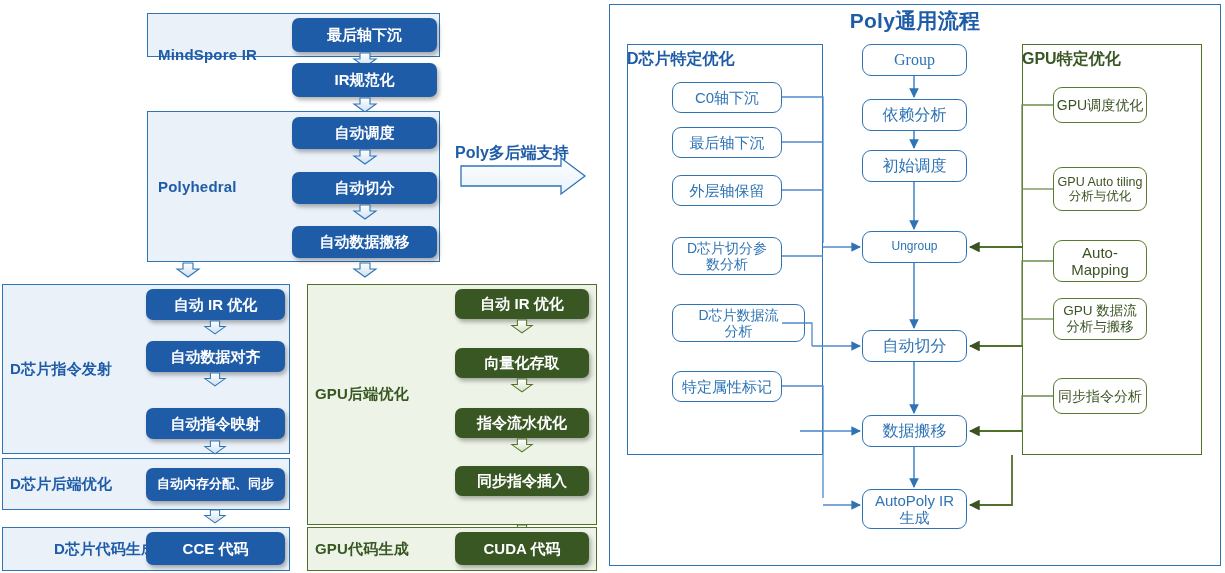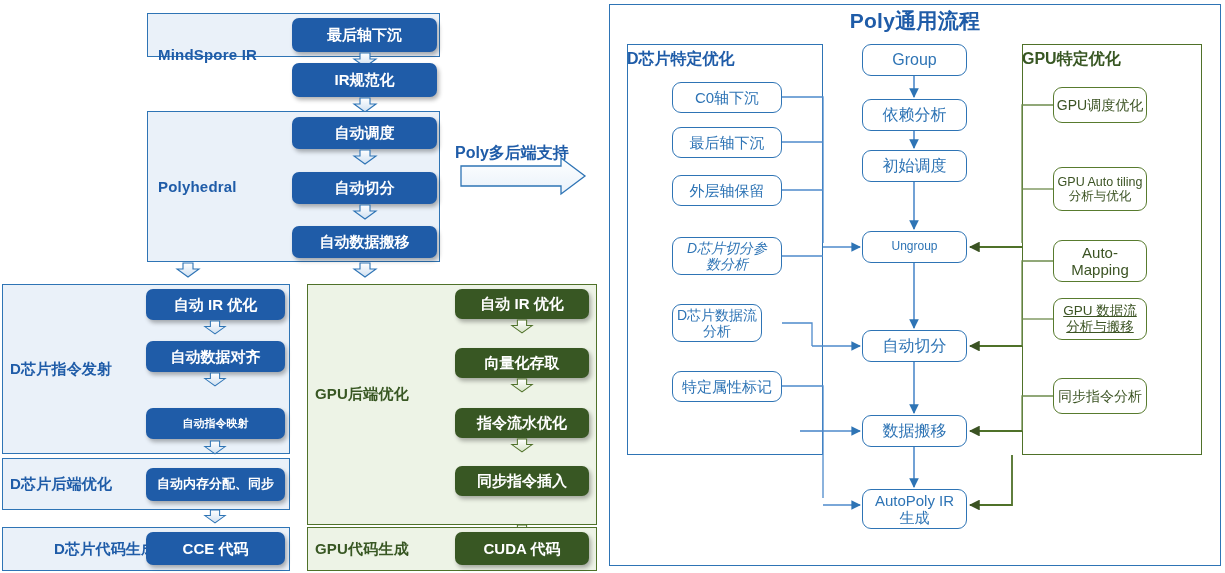--- a/index.html
+++ b/index.html
@@ -114,21 +114,21 @@
   <svg width="24" height="15" viewBox="0 0 26 16">
     <path d="M8 1 L18 1 L18 7 L24 7 L13 15 L2 7 L8 7 Z" fill="url(#gb1)" stroke="#2E74B5" stroke-width="1.1"></path>
   </svg>
 </div>
 <div class="chip chip-blue" style="left:146px;top:341px;width:139px;height:31px;font-size:15px;">自动数据对齐</div>
 <div class="chev" style="left:203px;top:372px;">
   <svg width="24" height="15" viewBox="0 0 26 16">
     <path d="M8 1 L18 1 L18 7 L24 7 L13 15 L2 7 L8 7 Z" fill="url(#gb1)" stroke="#2E74B5" stroke-width="1.1"></path>
   </svg>
 </div>
-<div class="chip chip-blue" style="left:146px;top:408px;width:139px;height:31px;font-size:11px;">自动指令映射</div>
+<div class="chip chip-blue" style="left:146px;top:408px;width:139px;height:31px;font-size:15px;">自动指令映射</div>
 <div class="chev" style="left:203px;top:440px;">
   <svg width="24" height="15" viewBox="0 0 26 16">
     <path d="M8 1 L18 1 L18 7 L24 7 L13 15 L2 7 L8 7 Z" fill="url(#gb1)" stroke="#2E74B5" stroke-width="1.1"></path>
   </svg>
 </div>
 
 <div class="abs panel-blue" style="left:2px;top:458px;width:288px;height:52px;"></div>
 <div class="panel-label lbl-blue" style="left:10px;top:475px;">D芯片后端优化</div>
 <div class="chip chip-blue" style="left:146px;top:468px;width:139px;height:33px;font-size:13px;">自动内存分配、同步</div>
 <div class="chev" style="left:203px;top:509px;">
@@ -192,39 +192,39 @@
 
 <div id="right-panel" class="abs"></div>
 <div id="right-title">Poly通用流程</div>
 
 <div class="abs grp-box-blue" style="left:627px;top:44px;width:196px;height:411px;"></div>
 <div class="grp-title lbl-blue" style="left:627px;top:49px;width:196px;color:#1F5CA8;">D芯片特定优化</div>
 
 <div class="chip chip-outline-blue" style="left:672px;top:82px;width:110px;height:31px;">C0轴下沉</div>
 <div class="chip chip-outline-blue" style="left:672px;top:127px;width:110px;height:31px;">最后轴下沉</div>
 <div class="chip chip-outline-blue" style="left:672px;top:175px;width:110px;height:31px;">外层轴保留</div>
-<div class="chip chip-outline-blue" style="left:672px;top:237px;width:110px;height:38px;white-space:pre-line;font-size:14px;font-style:italic;">D芯片切分参
+<div class="chip chip-outline-blue" style="left:672px;top:237px;width:110px;height:38px;white-space:pre-line;font-size:14px;">D芯片切分参
 数分析</div>
-<div class="chip chip-outline-blue" style="left:672px;top:304px;width:90px;height:38px;white-space:pre-line;font-size:14px;">D芯片数据流
+<div class="chip chip-outline-blue" style="left:672px;top:304px;width:133px;height:38px;white-space:pre-line;font-size:14px;">D芯片数据流
 分析</div>
 <div class="chip chip-outline-blue" style="left:672px;top:371px;width:110px;height:31px;">特定属性标记</div>
 
 <div class="abs grp-box-green" style="left:1022px;top:44px;width:180px;height:411px;"></div>
 <div class="grp-title lbl-green" style="left:1022px;top:49px;width:180px;color:#385723;">GPU特定优化</div>
 
 <div class="chip chip-outline-green" style="left:1053px;top:87px;width:94px;height:36px;">GPU调度优化</div>
 <div class="chip chip-outline-green" style="left:1053px;top:167px;width:94px;height:44px;white-space:pre-line;font-size:12.5px;">GPU Auto tiling
 分析与优化</div>
 <div class="chip chip-outline-green" style="left:1053px;top:240px;width:94px;height:42px;white-space:pre-line;font-size:15px;">Auto-
 Mapping</div>
-<div class="chip chip-outline-green" style="left:1053px;top:298px;width:94px;height:42px;white-space:pre-line;font-size:13.5px;text-decoration:underline;">GPU 数据流
+<div class="chip chip-outline-green" style="left:1053px;top:298px;width:94px;height:42px;white-space:pre-line;font-size:13.5px;">GPU 数据流
 分析与搬移</div>
 <div class="chip chip-outline-green" style="left:1053px;top:378px;width:94px;height:36px;">同步指令分析</div>
 
-<div class="chip chip-outline-blue" style="left:862px;top:44px;width:105px;height:32px;font-size:16px;">Group</div>
+<div class="chip chip-outline-blue" style="left:862px;top:44px;width:105px;height:32px;font-size:16px;font-family:Liberation Serif, serif;">Group</div>
 <div class="chip chip-outline-blue" style="left:862px;top:99px;width:105px;height:32px;font-size:16px;">依赖分析</div>
 <div class="chip chip-outline-blue" style="left:862px;top:150px;width:105px;height:32px;font-size:16px;">初始调度</div>
 <div class="chip chip-outline-blue" style="left:862px;top:231px;width:105px;height:32px;font-size:12px;">Ungroup</div>
 <div class="chip chip-outline-blue" style="left:862px;top:330px;width:105px;height:32px;font-size:16px;">自动切分</div>
 <div class="chip chip-outline-blue" style="left:862px;top:415px;width:105px;height:32px;font-size:16px;">数据搬移</div>
 <div class="chip chip-outline-blue" style="left:862px;top:489px;width:105px;height:40px;white-space:pre-line;font-size:15px;">AutoPoly IR
 生成</div>
 
 <svg class="layer" width="1225" height="573">
   <defs>

